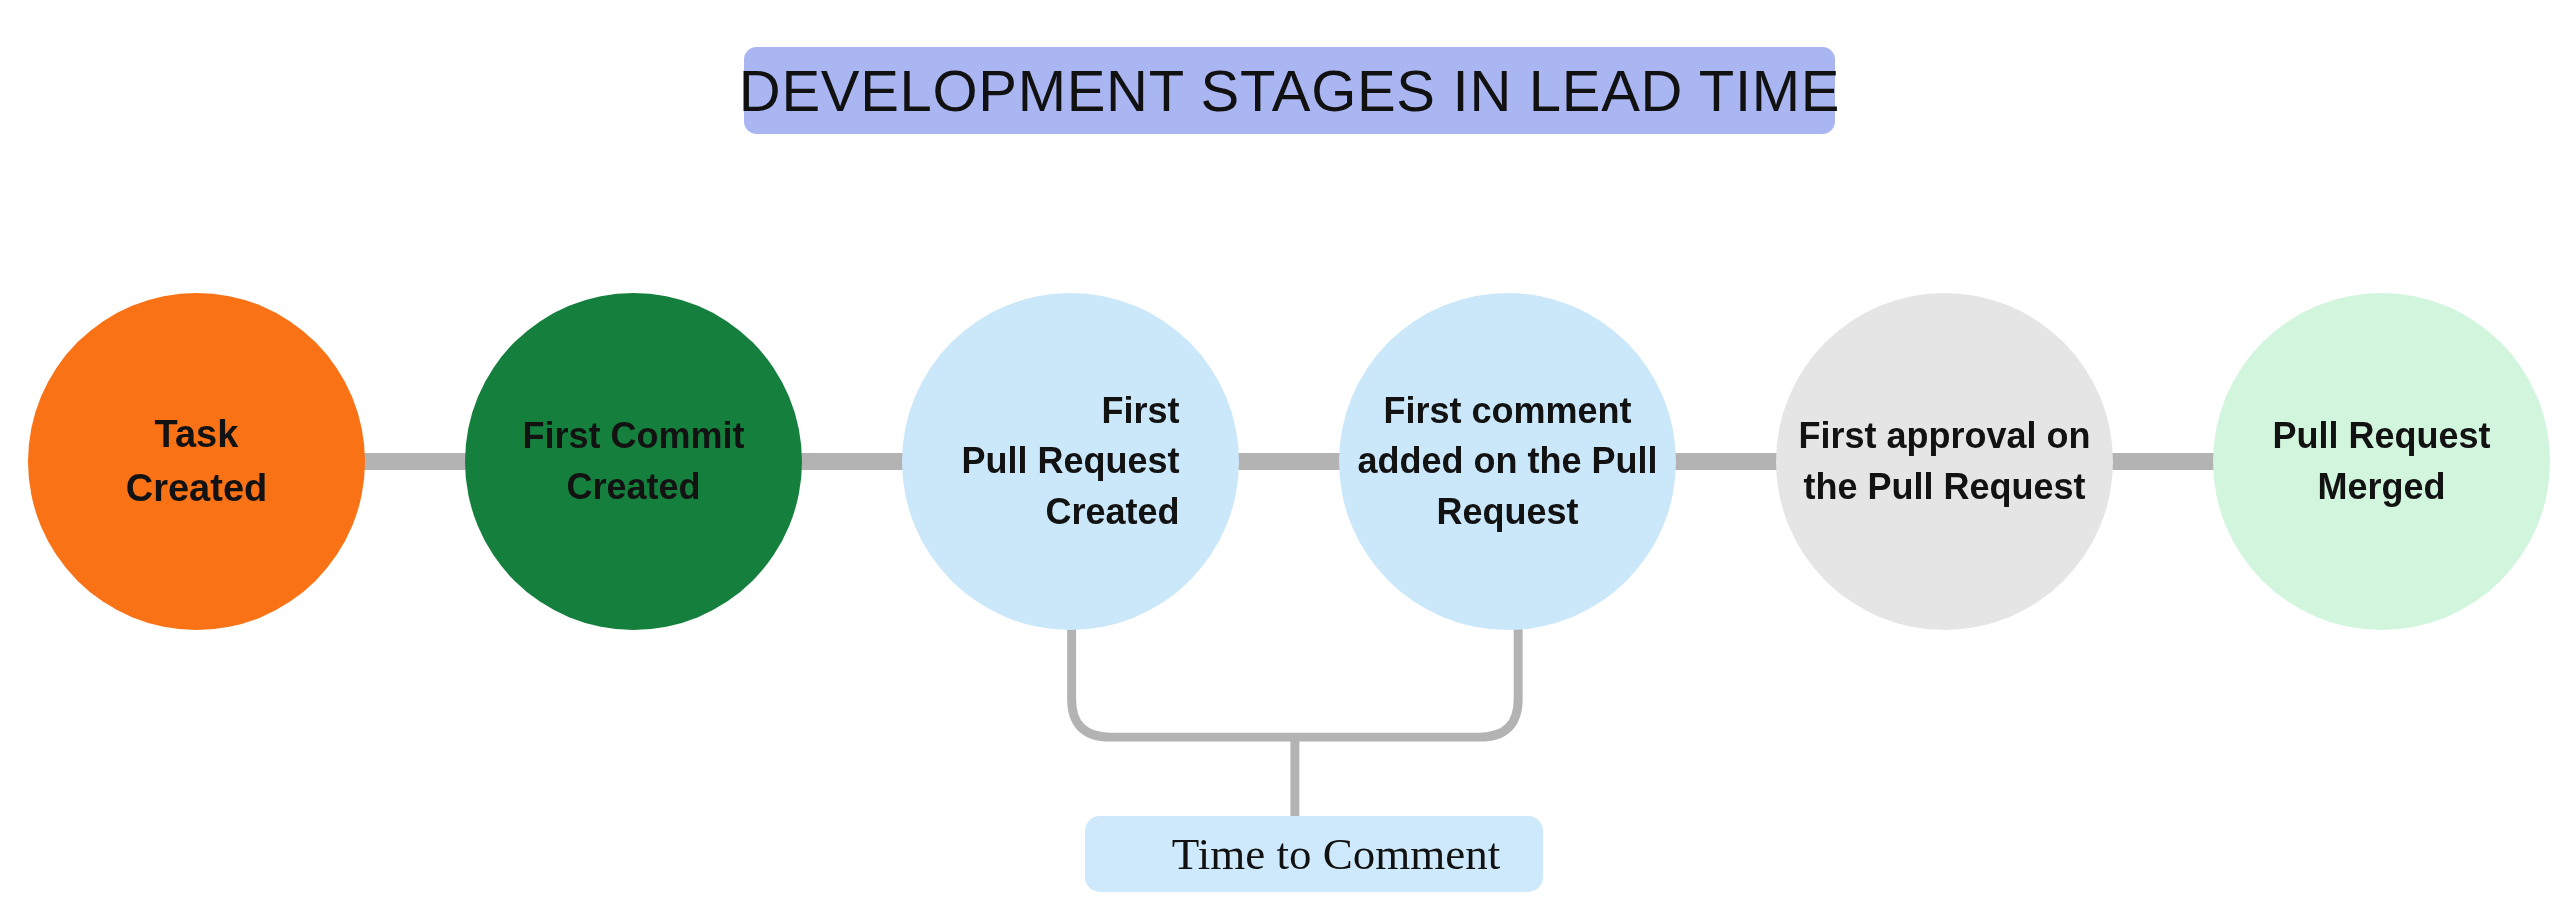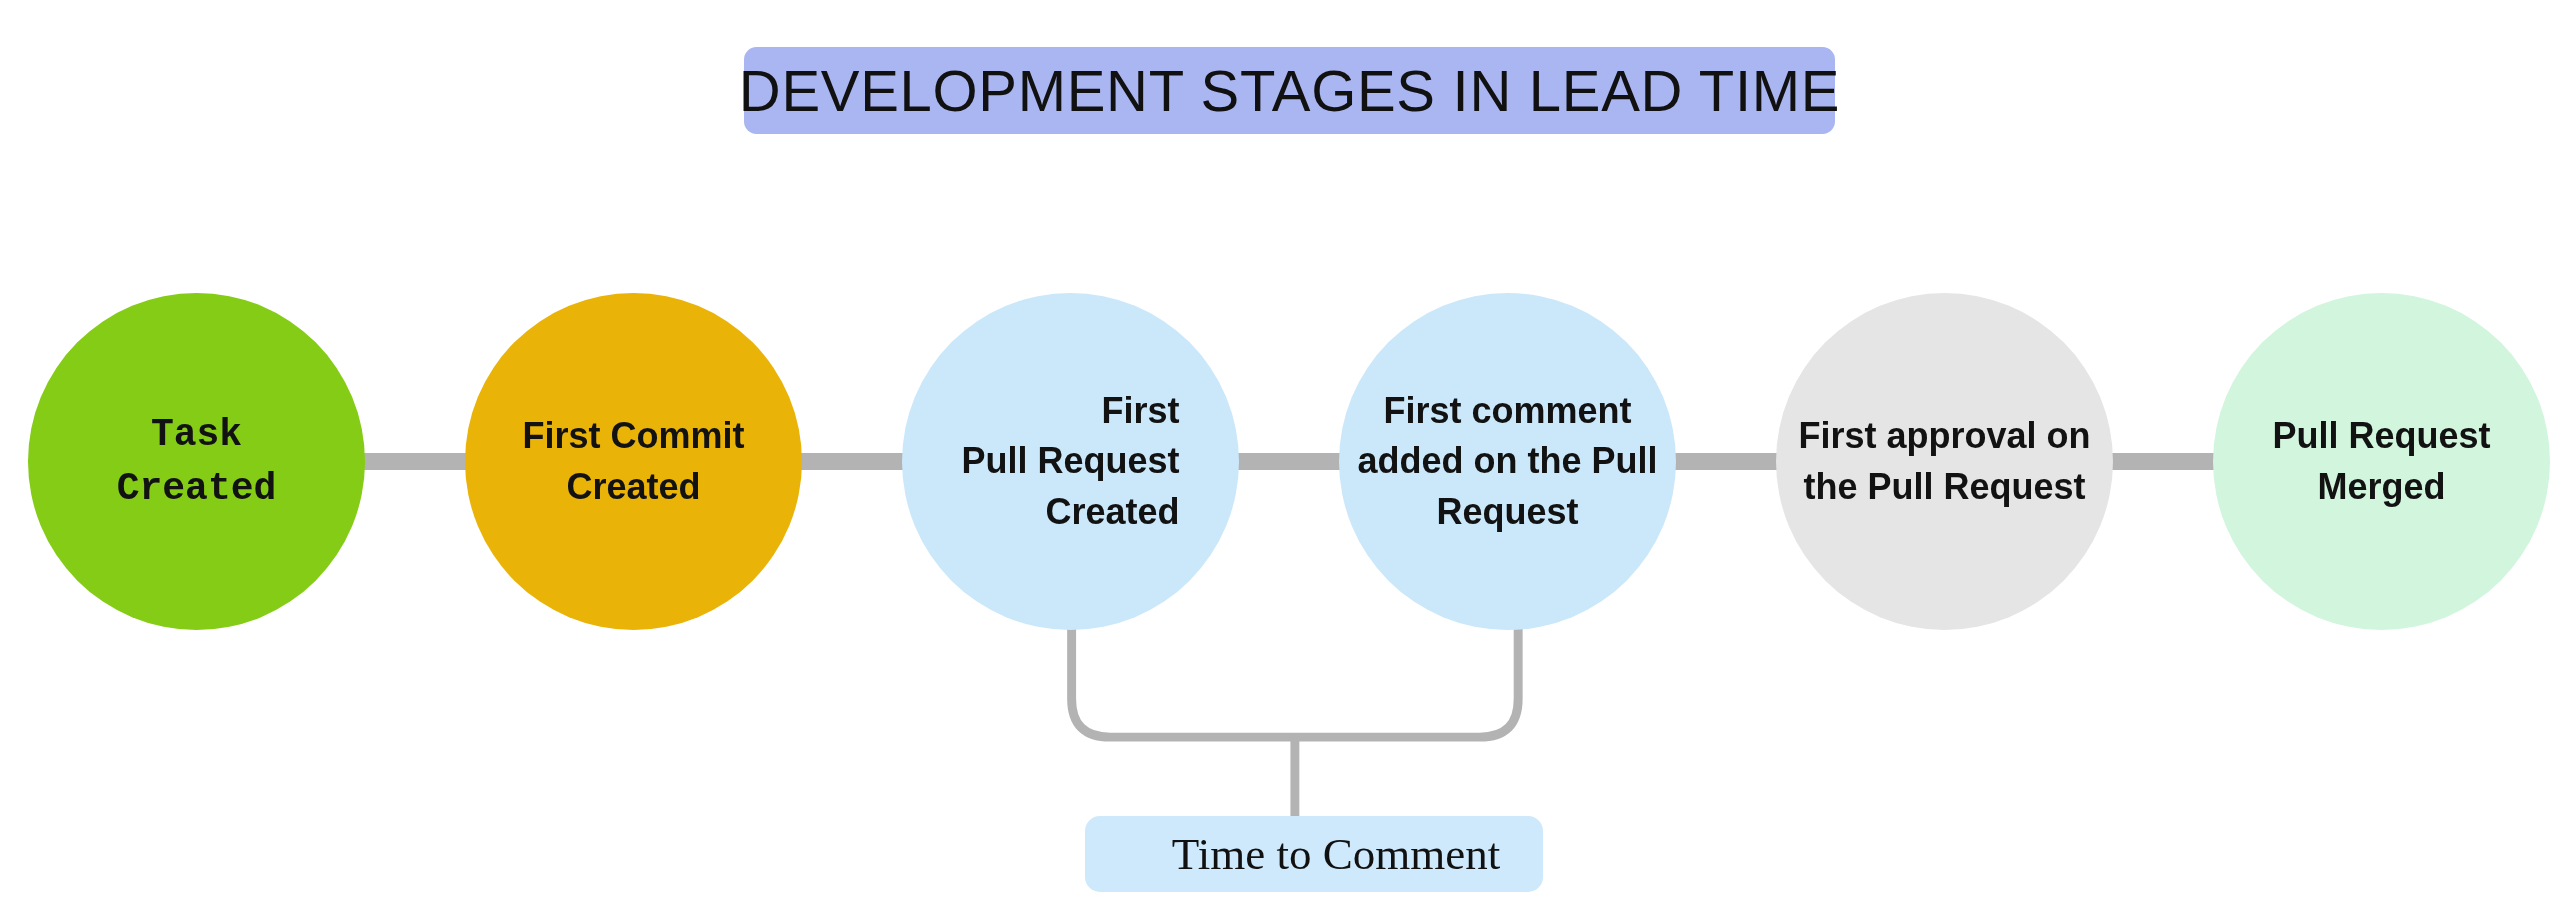--- a/index.html
+++ b/index.html
@@ -82,24 +82,24 @@
 </style>
 </head>
 <body>
 
 <div class="canvas">
 
   <div class="title-banner" style="background: rgb(170, 182, 242);">DEVELOPMENT STAGES IN LEAD TIME</div>
 
   <div class="connector-track" style="background: rgb(179, 179, 179);"></div>
 
-  <div class="stage s0" style="background: #84cc16; font-family: Liberation Mono, monospace;">Task
+  <div class="stage s0" style="background: #f97316;">Task
 Created</div>
 
-  <div class="stage s1" style="background: #eab308;">First Commit
+  <div class="stage s1" style="background: #15803d;">First Commit
 Created</div>
 
   <div class="stage s2" style="background: rgb(203, 232, 251); text-align: right;">First
 Pull Request
 Created</div>
 
   <div class="stage s3" style="background: rgb(203, 232, 251);">First comment
 added on the Pull
 Request</div>
 

